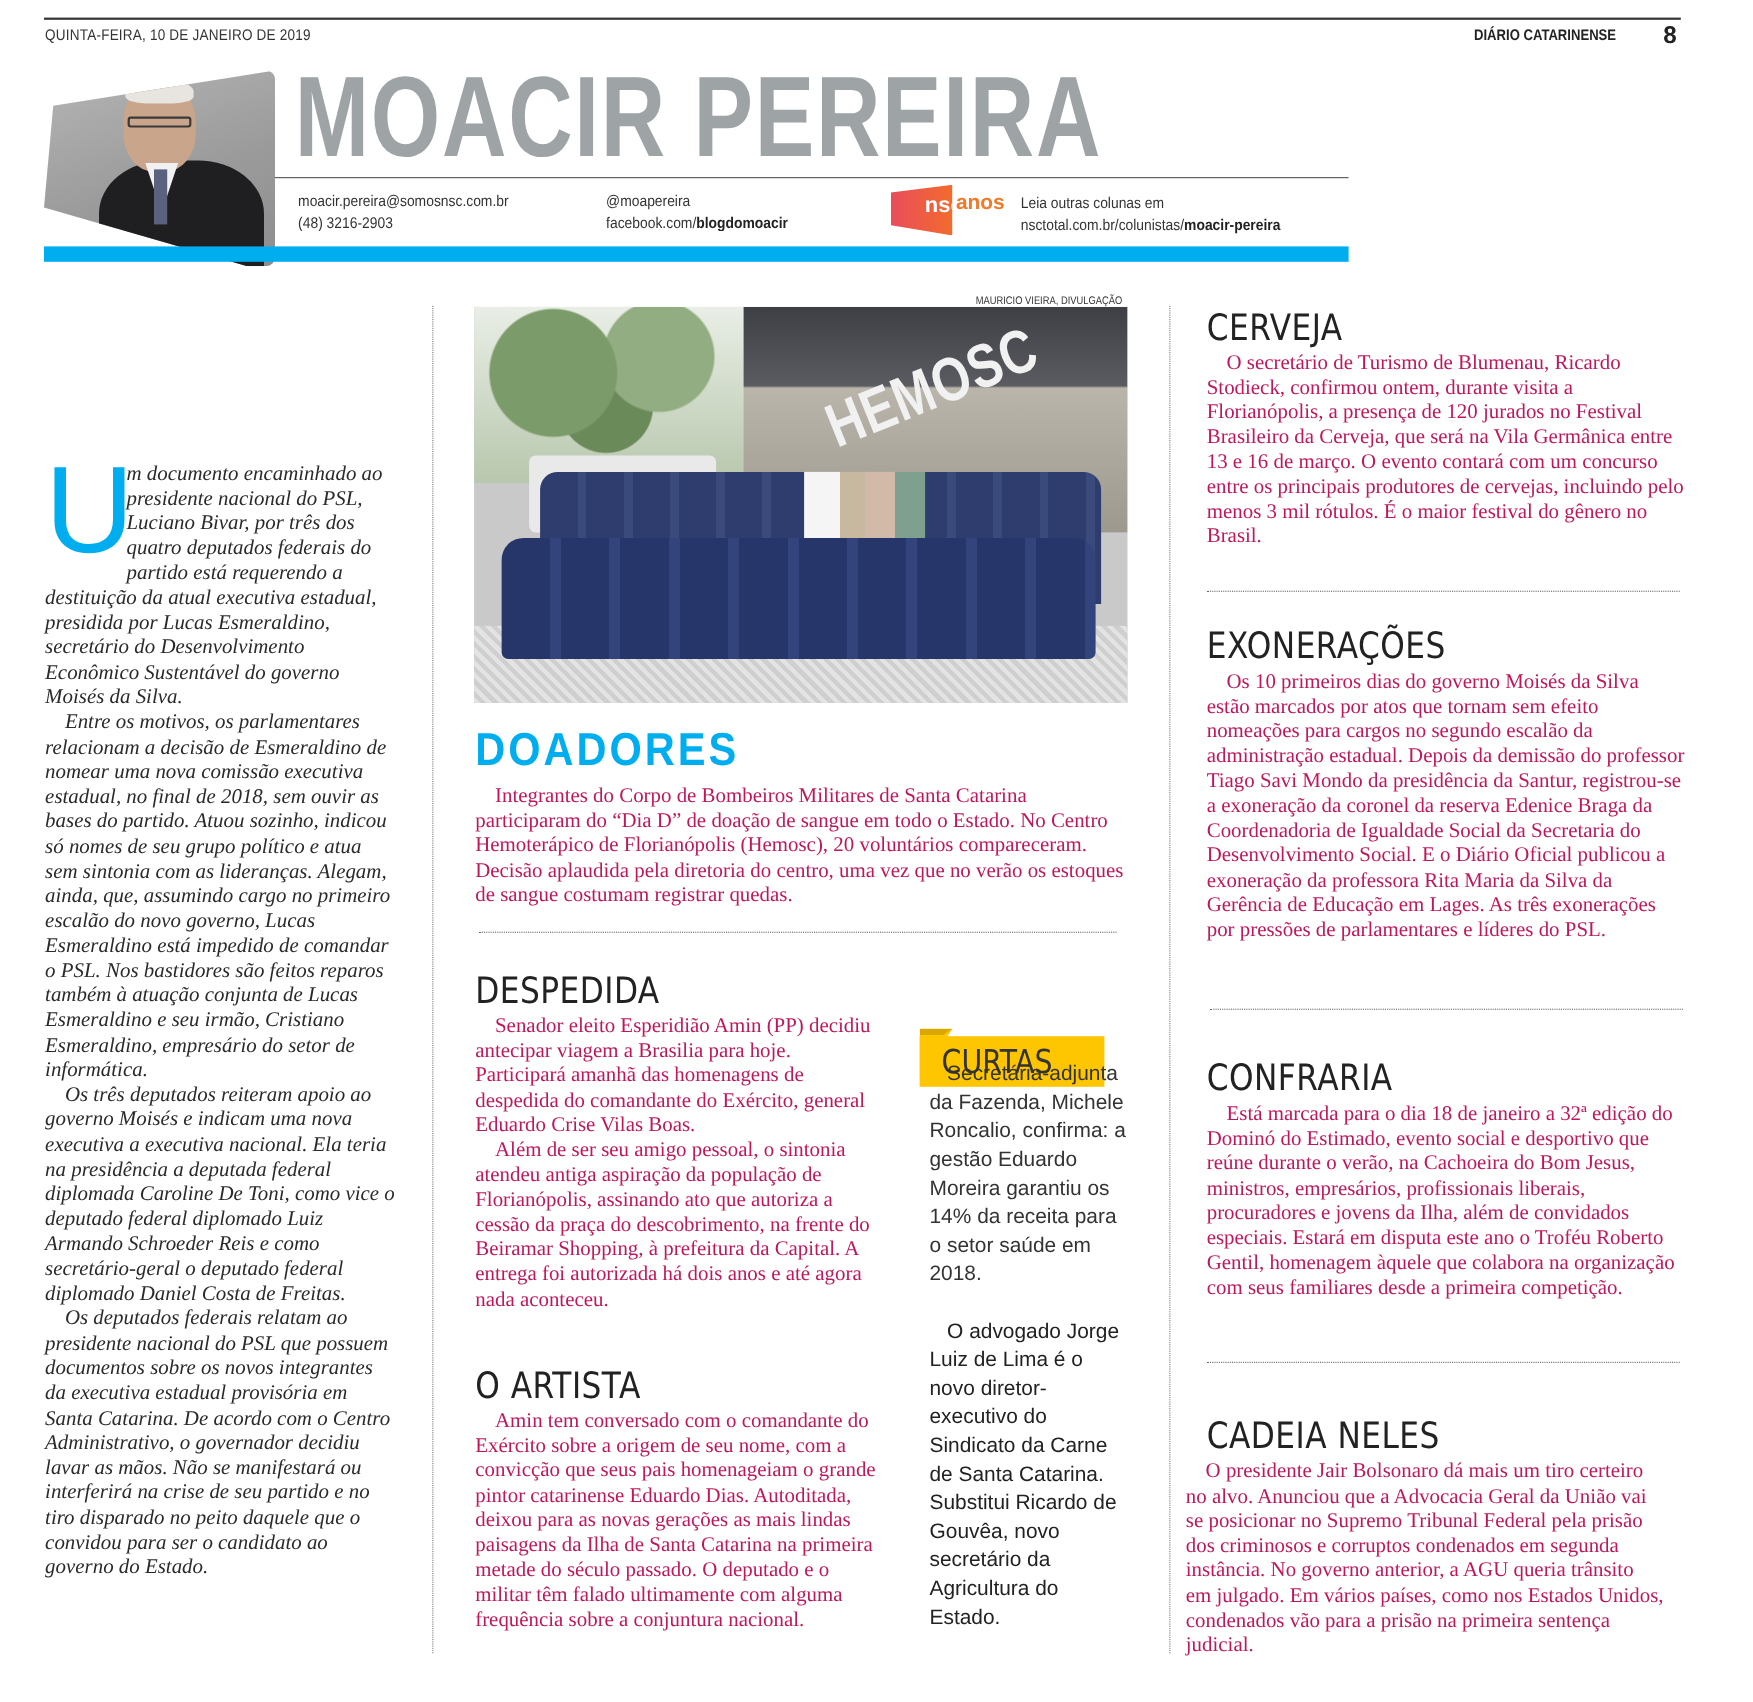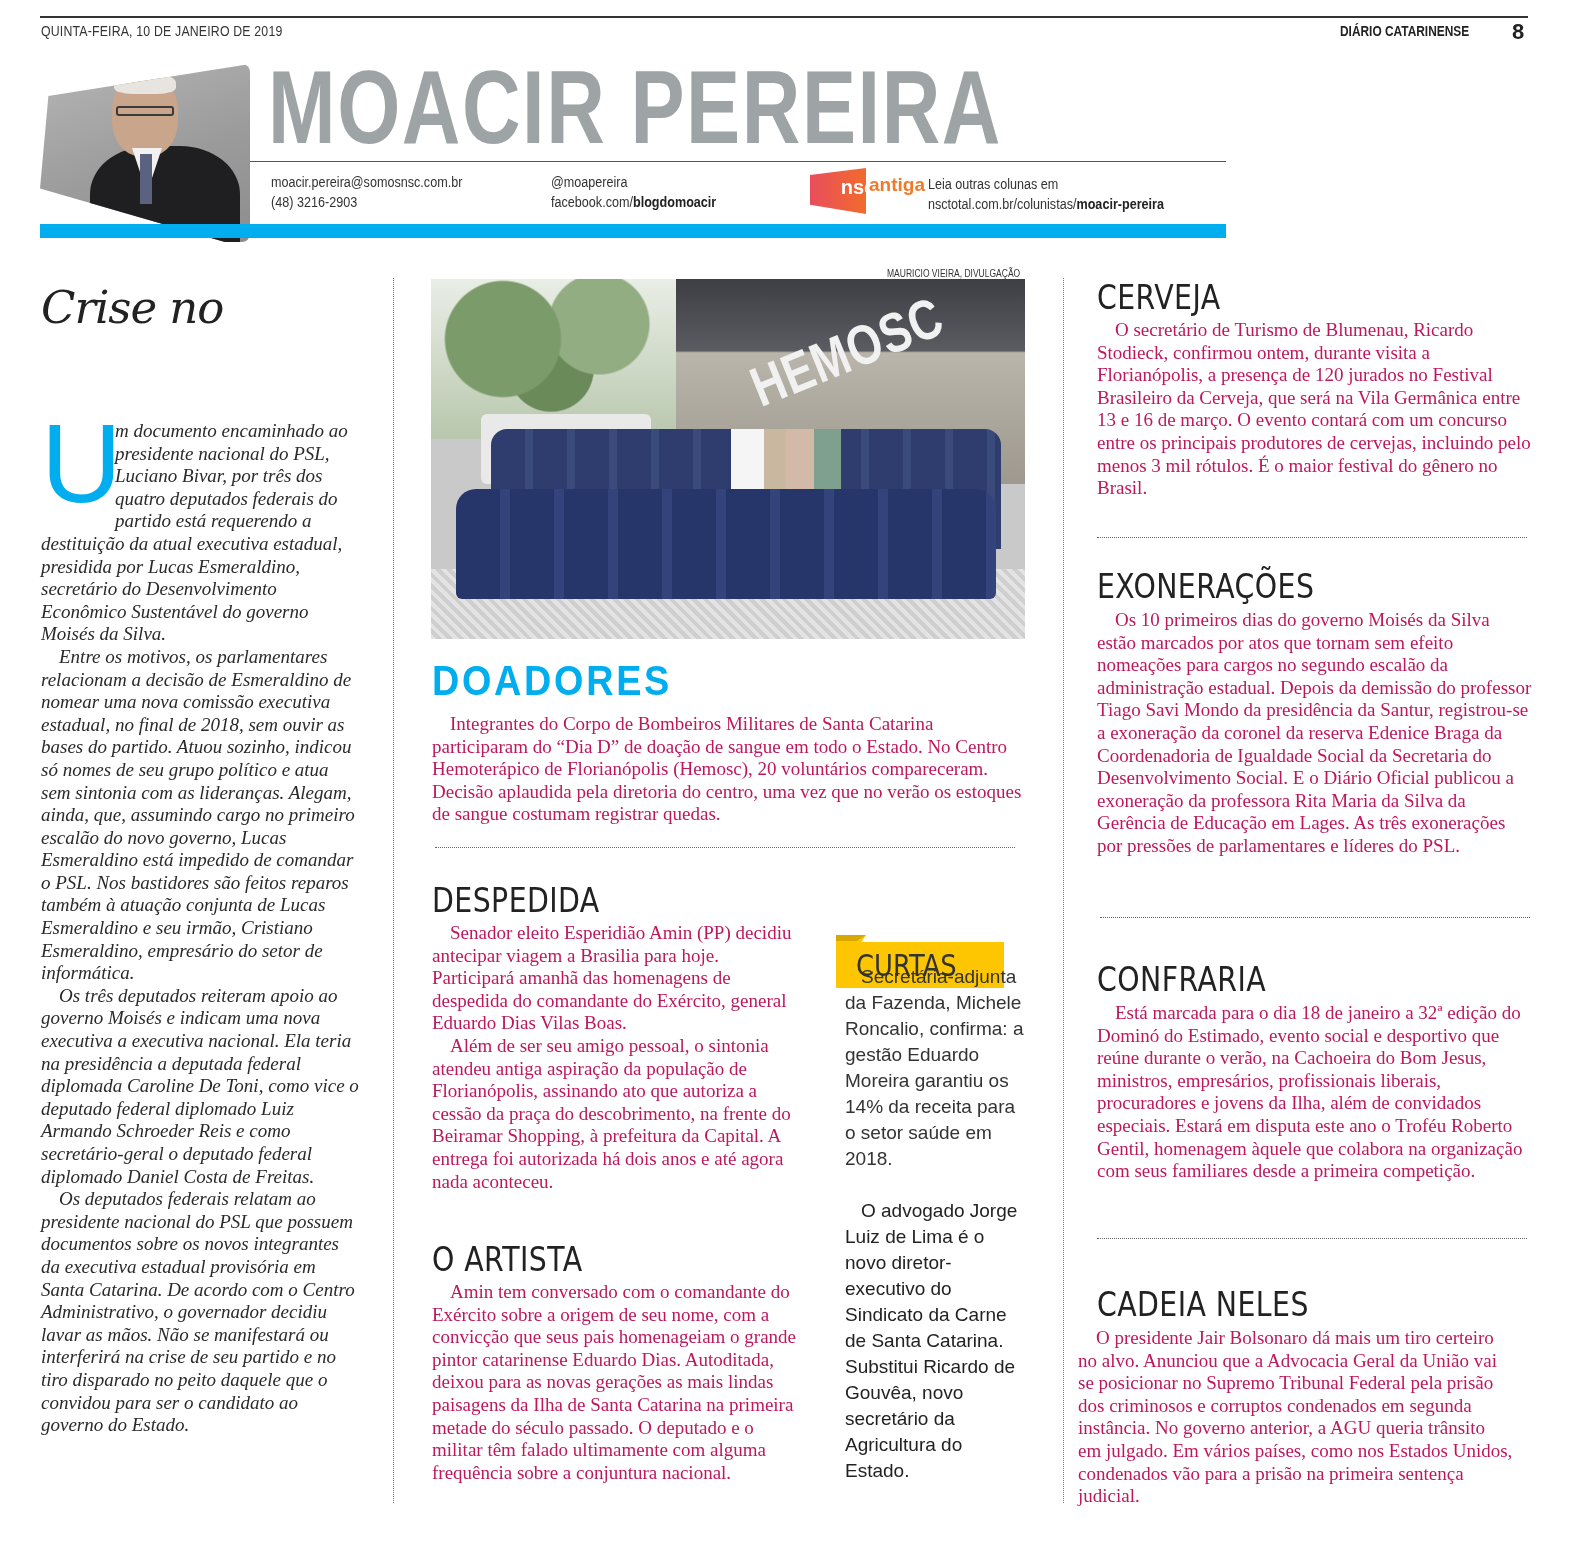--- a/index.html
+++ b/index.html
@@ -85,32 +85,31 @@
 <div class="contact" style="left:271px; top:172px;">
   <div>moacir.pereira@somosnsc.com.br</div>
   <div>(48) 3216-2903</div>
 </div>
 <div class="contact" style="left:551px; top:172px;">
   <div>@moapereira</div>
   <div><span>facebook.com/</span><b>blogdomoacir</b></div>
 </div>
 
 <div class="nsc-logo">nsc</div>
-<div class="nsc-total">antiga</div>
+<div class="nsc-total">anos</div>
 <div class="contact" style="left:928px; top:174px;">
   <div>Leia outras colunas em</div>
   <div><span>nsctotal.com.br/colunistas/</span><b>moacir-pereira</b></div>
 </div>
 <div class="blue-bar"></div>
 
 <div class="vline" style="left:393px; top:278px; height:1225px;"></div>
 <div class="vline" style="left:1063px; top:278px; height:1225px;"></div>
 
 <div class="headline">
-  <div>Crise no</div>
 </div>
 <div class="left-body">
   <p class="first"><span class="dropcap">U</span><span>m documento encaminhado ao presidente nacional do PSL, Luciano Bivar, por três dos quatro deputados federais do partido está requerendo a destituição da atual executiva estadual, presidida por Lucas Esmeraldino, secretário do Desenvolvimento Econômico Sustentável do governo Moisés da Silva.</span></p>
   <p>Entre os motivos, os parlamentares relacionam a decisão de Esmeraldino de nomear uma nova comissão executiva estadual, no final de 2018, sem ouvir as bases do partido. Atuou sozinho, indicou só nomes de seu grupo político e atua sem sintonia com as lideranças. Alegam, ainda, que, assumindo cargo no primeiro escalão do novo governo, Lucas Esmeraldino está impedido de comandar o PSL. Nos bastidores são feitos reparos também à atuação conjunta de Lucas Esmeraldino e seu irmão, Cristiano Esmeraldino, empresário do setor de informática.</p>
   <p>Os três deputados reiteram apoio ao governo Moisés e indicam uma nova executiva a executiva nacional. Ela teria na presidência a deputada federal diplomada Caroline De Toni, como vice o deputado federal diplomado Luiz Armando Schroeder Reis e como secretário-geral o deputado federal diplomado Daniel Costa de Freitas.</p>
   <p>Os deputados federais relatam ao presidente nacional do PSL que possuem documentos sobre os novos integrantes da executiva estadual provisória em Santa Catarina. De acordo com o Centro Administrativo, o governador decidiu lavar as mãos. Não se manifestará ou interferirá na crise de seu partido e no tiro disparado no peito daquele que o convidou para ser o candidato ao governo do Estado.</p>
 </div>
 
 <div class="credit">MAURICIO VIEIRA, DIVULGAÇÃO</div>
 <div class="main-photo">
@@ -126,21 +125,21 @@
 </div>
 
 <div class="section-title-blue">DOADORES</div>
 <div class="serif-body" style="left:432px; top:713px; width:595px;">
   <p>Integrantes do Corpo de Bombeiros Militares de Santa Catarina participaram do “Dia D” de doação de sangue em todo o Estado. No Centro Hemoterápico de Florianópolis (Hemosc), 20 voluntários compareceram. Decisão aplaudida pela diretoria do centro, uma vez que no verão os estoques de sangue costumam registrar quedas.</p>
 </div>
 <div class="hsep" style="left:435px; top:847px; width:580px;"></div>
 
 <div class="sub-title" style="left:432px; top:884px;">DESPEDIDA</div>
 <div class="serif-body" style="left:432px; top:922px; width:370px;">
-  <p>Senador eleito Esperidião Amin (PP) decidiu antecipar viagem a Brasilia para hoje. Participará amanhã das homenagens de despedida do comandante do Exército, general Eduardo Dias Vilas Boas.</p>
+  <p>Senador eleito Esperidião Amin (PP) decidiu antecipar viagem a Brasilia para hoje. Participará amanhã das homenagens de despedida do comandante do Exército, general Eduardo Crise Vilas Boas.</p>
   <p>Além de ser seu amigo pessoal, o sintonia atendeu antiga aspiração da população de Florianópolis, assinando ato que autoriza a cessão da praça do descobrimento, na frente do Beiramar Shopping, à prefeitura da Capital. A entrega foi autorizada há dois anos e até agora nada aconteceu.</p>
 </div>
 
 <div class="sub-title" style="left:432px; top:1243px;">O ARTISTA</div>
 <div class="serif-body" style="left:432px; top:1281px; width:370px;">
   <p>Amin tem conversado com o comandante do Exército sobre a origem de seu nome, com a convicção que seus pais homenageiam o grande pintor catarinense Eduardo Dias. Autoditada, deixou para as novas gerações as mais lindas paisagens da Ilha de Santa Catarina na primeira metade do século passado. O deputado e o militar têm falado ultimamente com alguma frequência sobre a conjuntura nacional.</p>
 </div>
 
 <div class="curtas-tab">
     <span>CURTAS</span>

